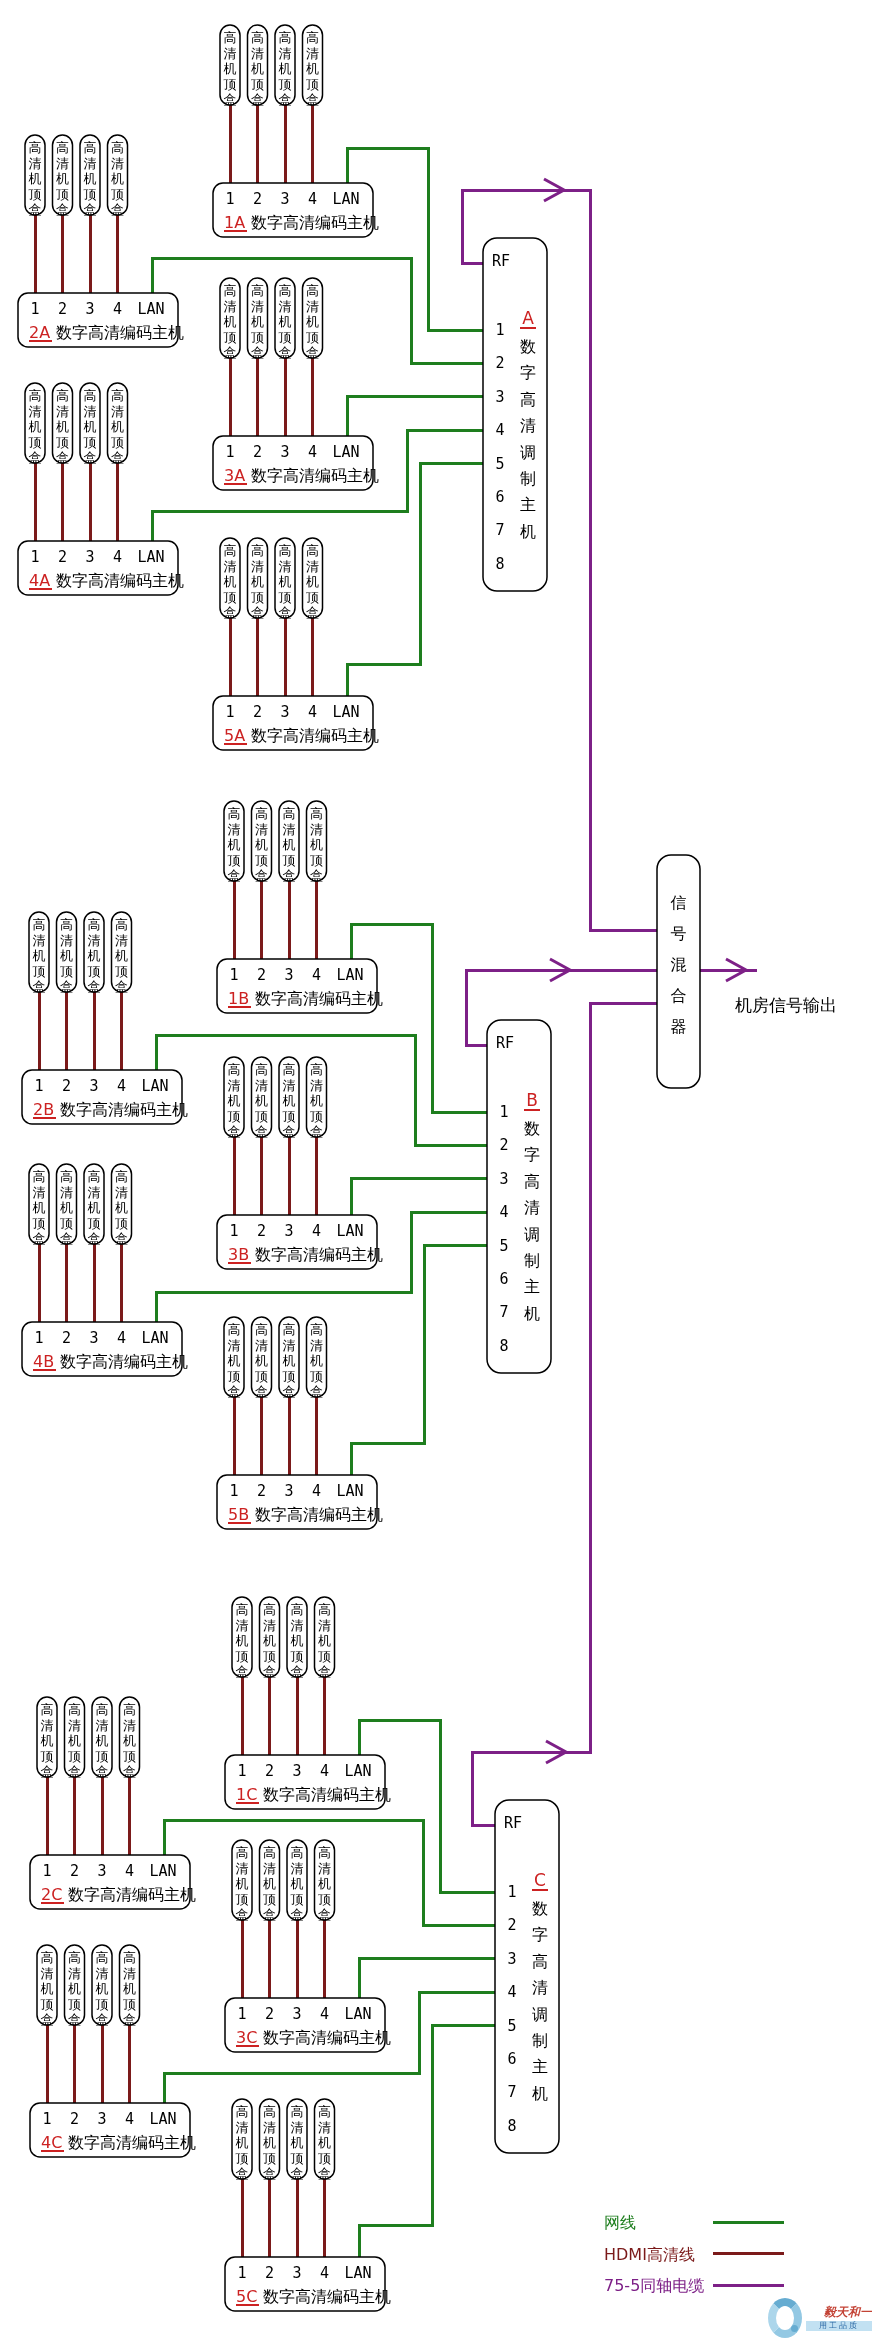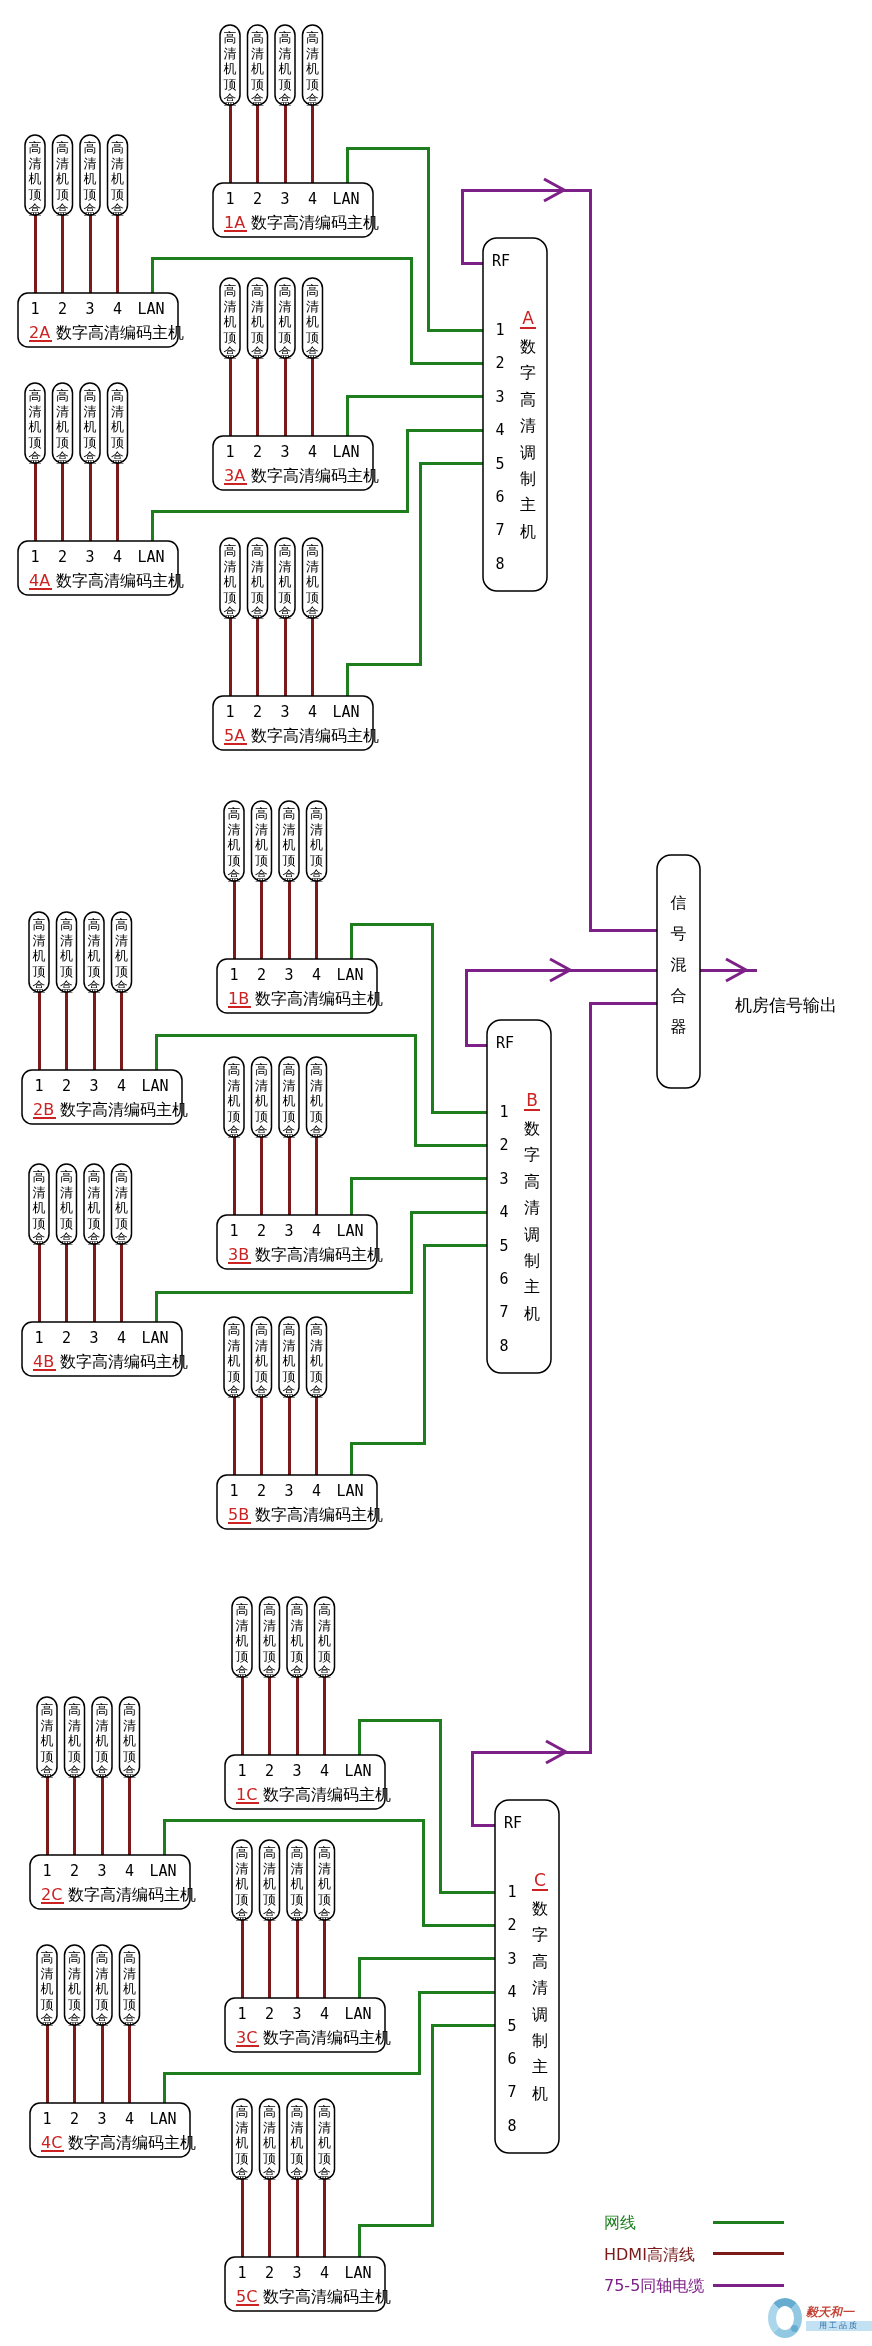--- a/index.html
+++ b/index.html
@@ -4,21 +4,21 @@
 <style>
   html,body{margin:0;padding:0;}
   body{
     width:872px;height:2346px;position:relative;background:#ffffff;
     font-family:"DejaVu Sans",sans-serif;
   }
   #stage{position:absolute;left:0;top:0;width:872px;height:2346px;}
   svg text{user-select:none;}
   #watermark{
     position:absolute;left:768px;top:2290px;width:104px;height:56px;
-    display:flex;align-items:center;gap:4px;opacity:.95;
+    display:flex;align-items:center;gap:4px;opacity:.95;text-align:right;
   }
   .wm-swirl{
     width:40px;height:40px;border-radius:50%;
     border:8px solid #8ec6e2;border-top-color:#5ea8cf;border-left-color:#a8d4ea;
     box-sizing:border-box;position:relative;
   }
   .wm-swirl::after{
     content:"";position:absolute;right:-4px;bottom:-2px;width:7px;height:7px;
     border-radius:50%;background:#5ea8cf;
   }

